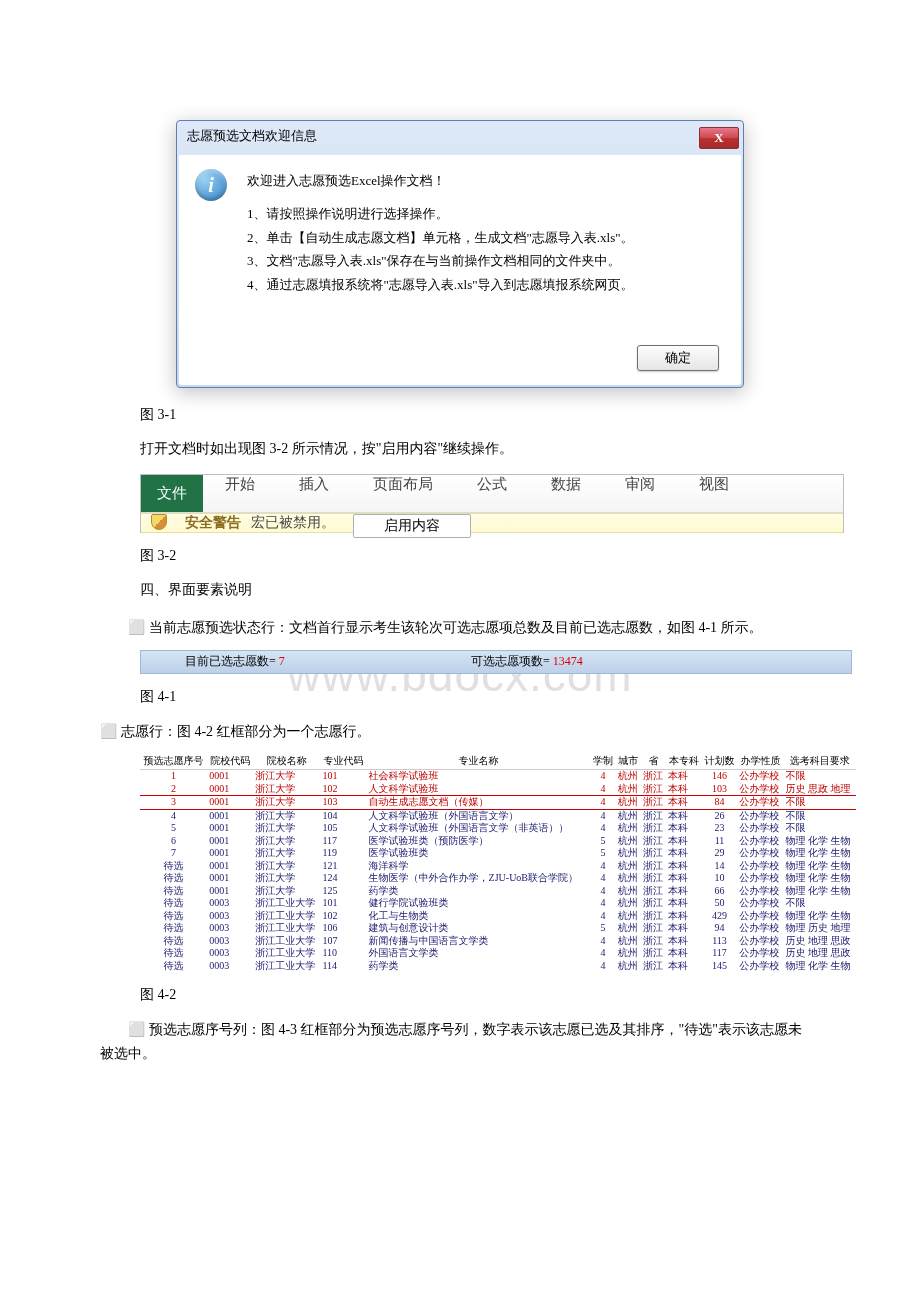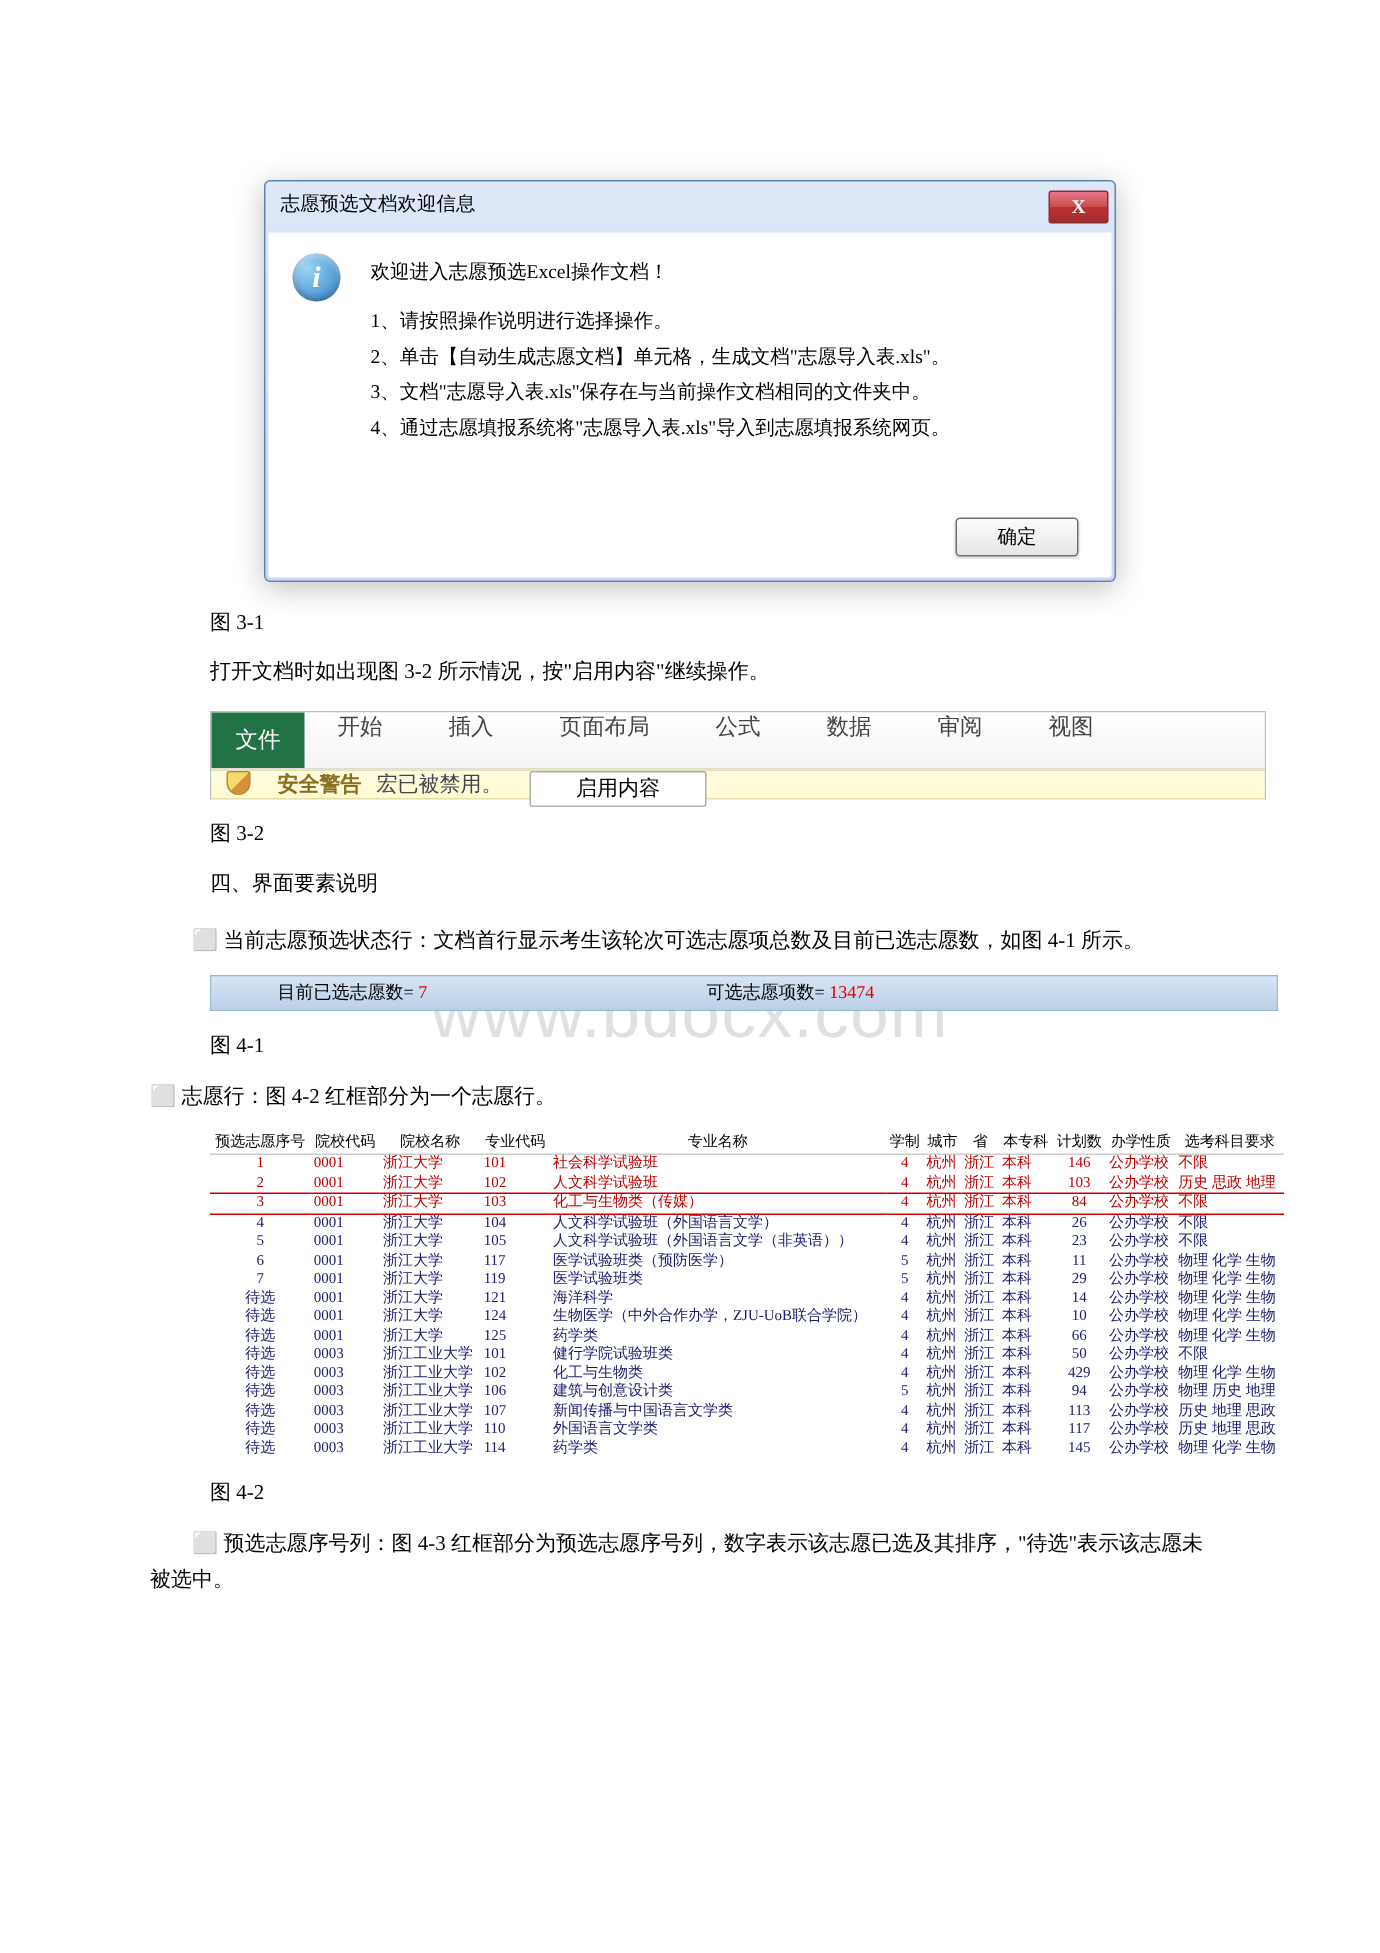--- a/index.html
+++ b/index.html
@@ -172,21 +172,21 @@
         <td>本科</td>
         <td class="c">103</td>
         <td>公办学校</td>
         <td>历史 思政 地理</td>
       </tr>
       <tr class="redline">
         <td class="c">3</td>
         <td>0001</td>
         <td>浙江大学</td>
         <td>103</td>
-        <td>化工与生物类（传媒）</td>
+        <td>自动生成志愿文档（传媒）</td>
         <td class="c">4</td>
         <td>杭州</td>
         <td>浙江</td>
         <td>本科</td>
         <td class="c">84</td>
         <td>公办学校</td>
         <td>不限</td>
       </tr>
       <tr class="sub-blue">
         <td class="c">4</td>

